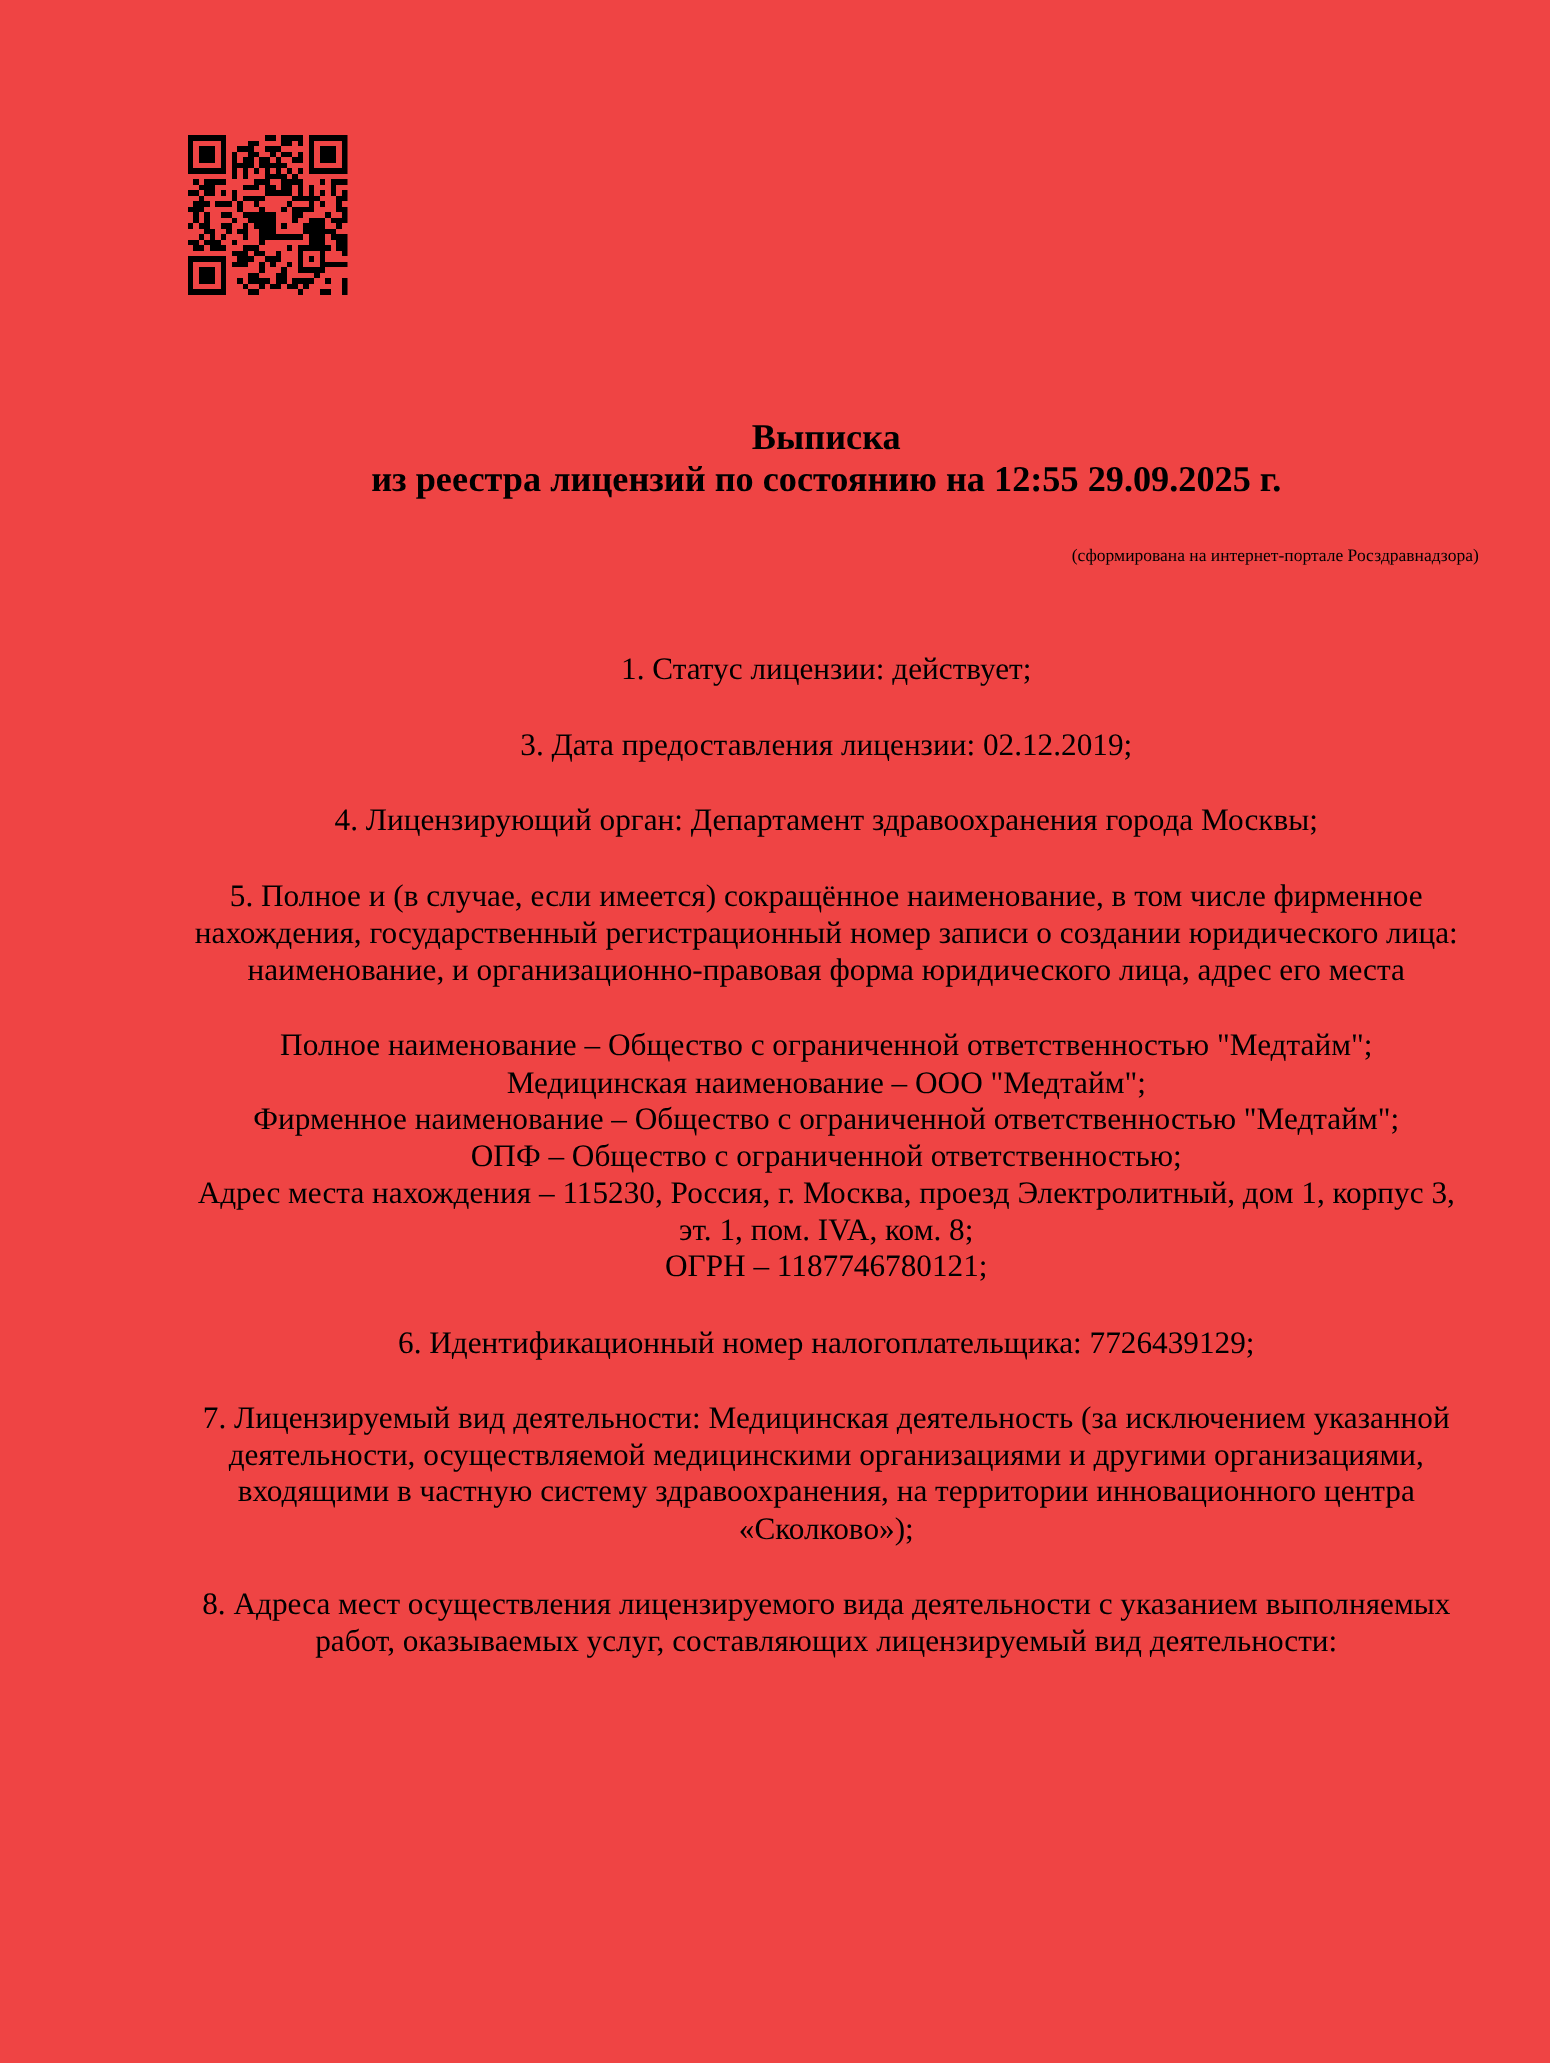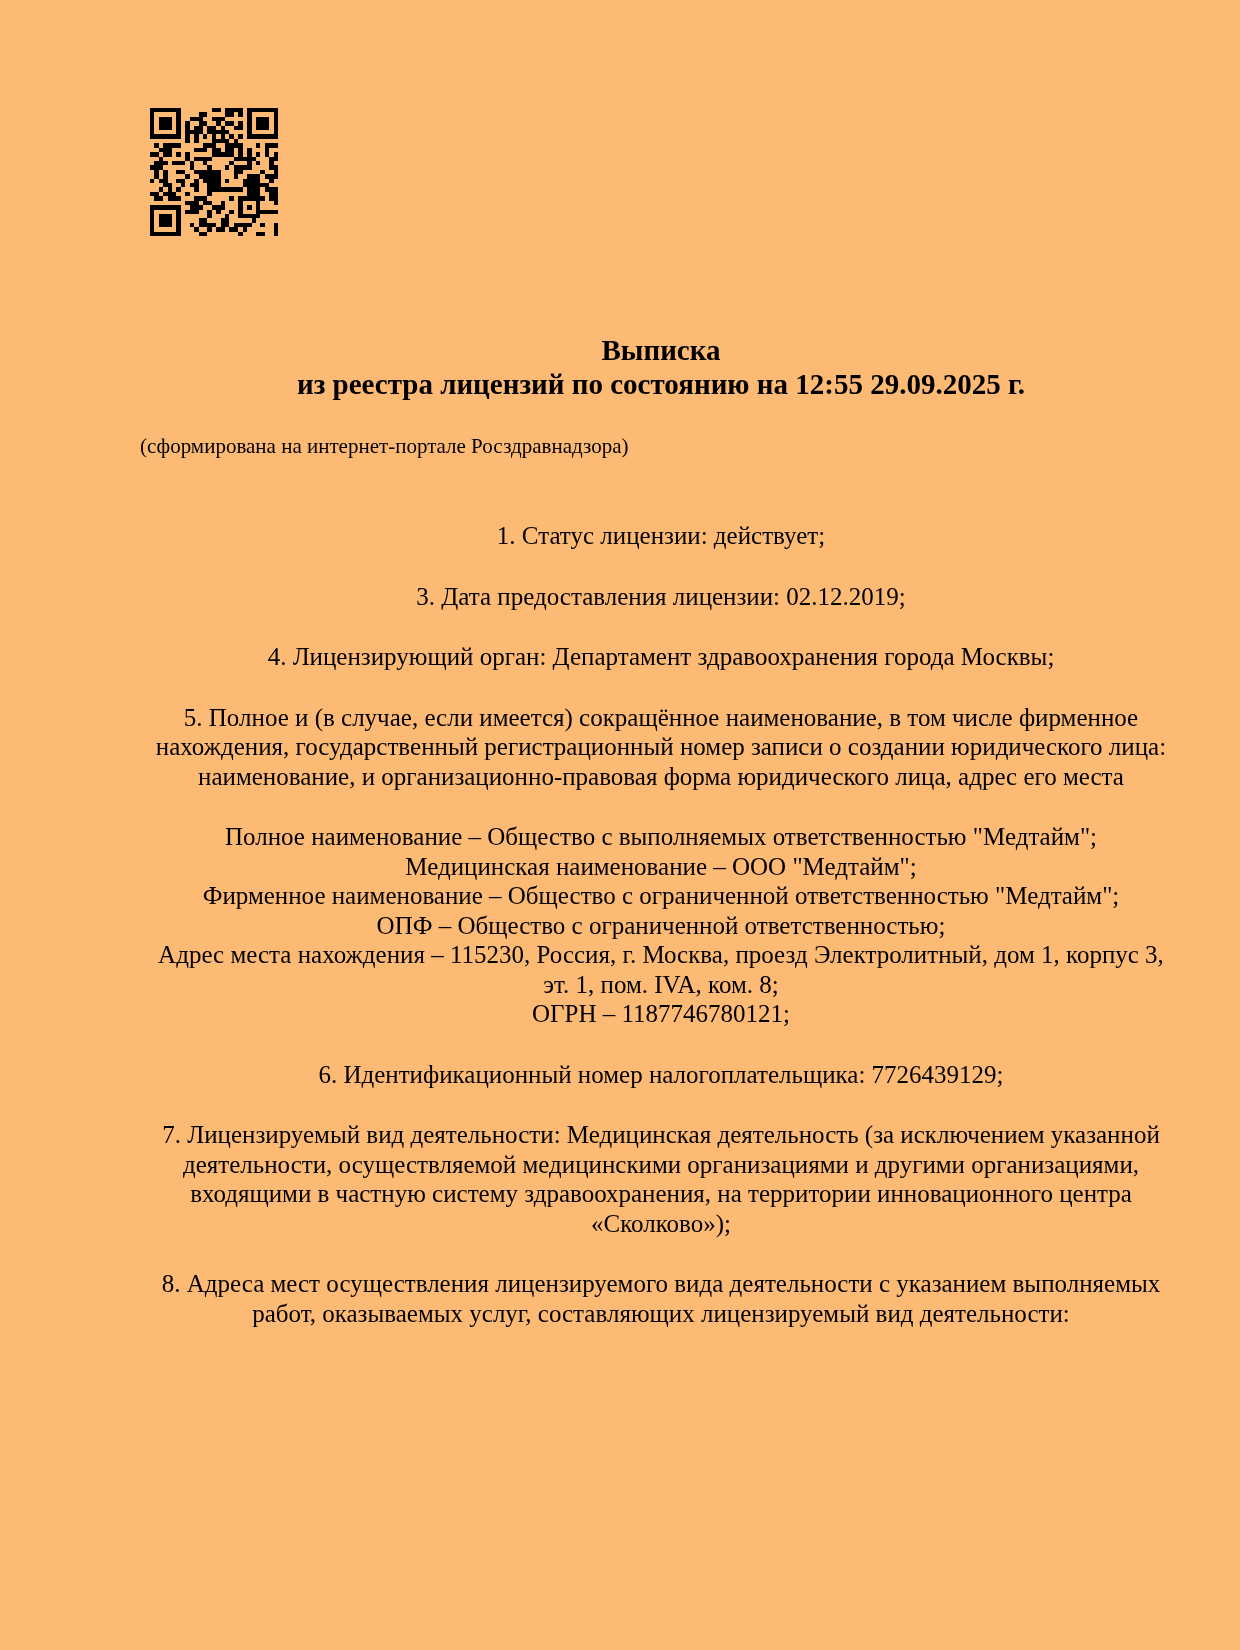--- a/index.html
+++ b/index.html
@@ -5,21 +5,21 @@
   * { margin: 0; padding: 0; box-sizing: border-box; }
   html, body { background: #ffffff; }
   body {
     width: 1240px;
     height: 1650px;
     position: relative;
     font-family: "Liberation Serif", "DejaVu Serif", serif;
     color: #000000;
     overflow: hidden;
   }
-  .page { position: absolute; inset: 0; background: #fdba74; }
+  .page { position: absolute; inset: 0; background: #ef4444; }
 
   .qr {
     position: absolute;
     left: 150px;
     top: 108px;
     width: 128px;
     height: 128px;
   }
   .qr svg { width: 100%; height: 100%; display: block; }
 
@@ -33,22 +33,22 @@
     font-size: 29px;
     line-height: 34px;
     white-space: nowrap;
   }
 
   .subtitle {
     position: absolute;
     left: 140px;
     top: 434px;
     width: 1043px;
-    text-align: left;
-    font-size: 21px;
+    text-align: right;
+    font-size: 14px;
     line-height: 24px;
     white-space: nowrap;
   }
 
   .doc-body {
     position: absolute;
     left: 140px;
     top: 521px;
     width: 1042px;
     font-size: 25px;
@@ -496,21 +496,21 @@
       </div>
       <div class="paragraph">
         <div class="paragraph-line">4. Лицензирующий орган: Департамент здравоохранения города Москвы;</div>
       </div>
       <div class="paragraph">
         <div class="paragraph-line">5. Полное и (в случае, если имеется) сокращённое наименование, в том числе фирменное</div>
         <div class="paragraph-line">нахождения, государственный регистрационный номер записи о создании юридического лица:</div>
         <div class="paragraph-line">наименование, и организационно-правовая форма юридического лица, адрес его места</div>
       </div>
       <div class="paragraph">
-        <div class="paragraph-line">Полное наименование – Общество с выполняемых ответственностью "Медтайм";</div>
+        <div class="paragraph-line">Полное наименование – Общество с ограниченной ответственностью "Медтайм";</div>
         <div class="paragraph-line">Медицинская наименование – ООО "Медтайм";</div>
         <div class="paragraph-line">Фирменное наименование – Общество с ограниченной ответственностью "Медтайм";</div>
         <div class="paragraph-line">ОПФ – Общество с ограниченной ответственностью;</div>
         <div class="paragraph-line">Адрес места нахождения – 115230, Россия, г. Москва, проезд Электролитный, дом 1, корпус 3,</div>
         <div class="paragraph-line">эт. 1, пом. IVA, ком. 8;</div>
         <div class="paragraph-line">ОГРН – 1187746780121;</div>
       </div>
       <div class="paragraph">
         <div class="paragraph-line">6. Идентификационный номер налогоплательщика: 7726439129;</div>
       </div>

